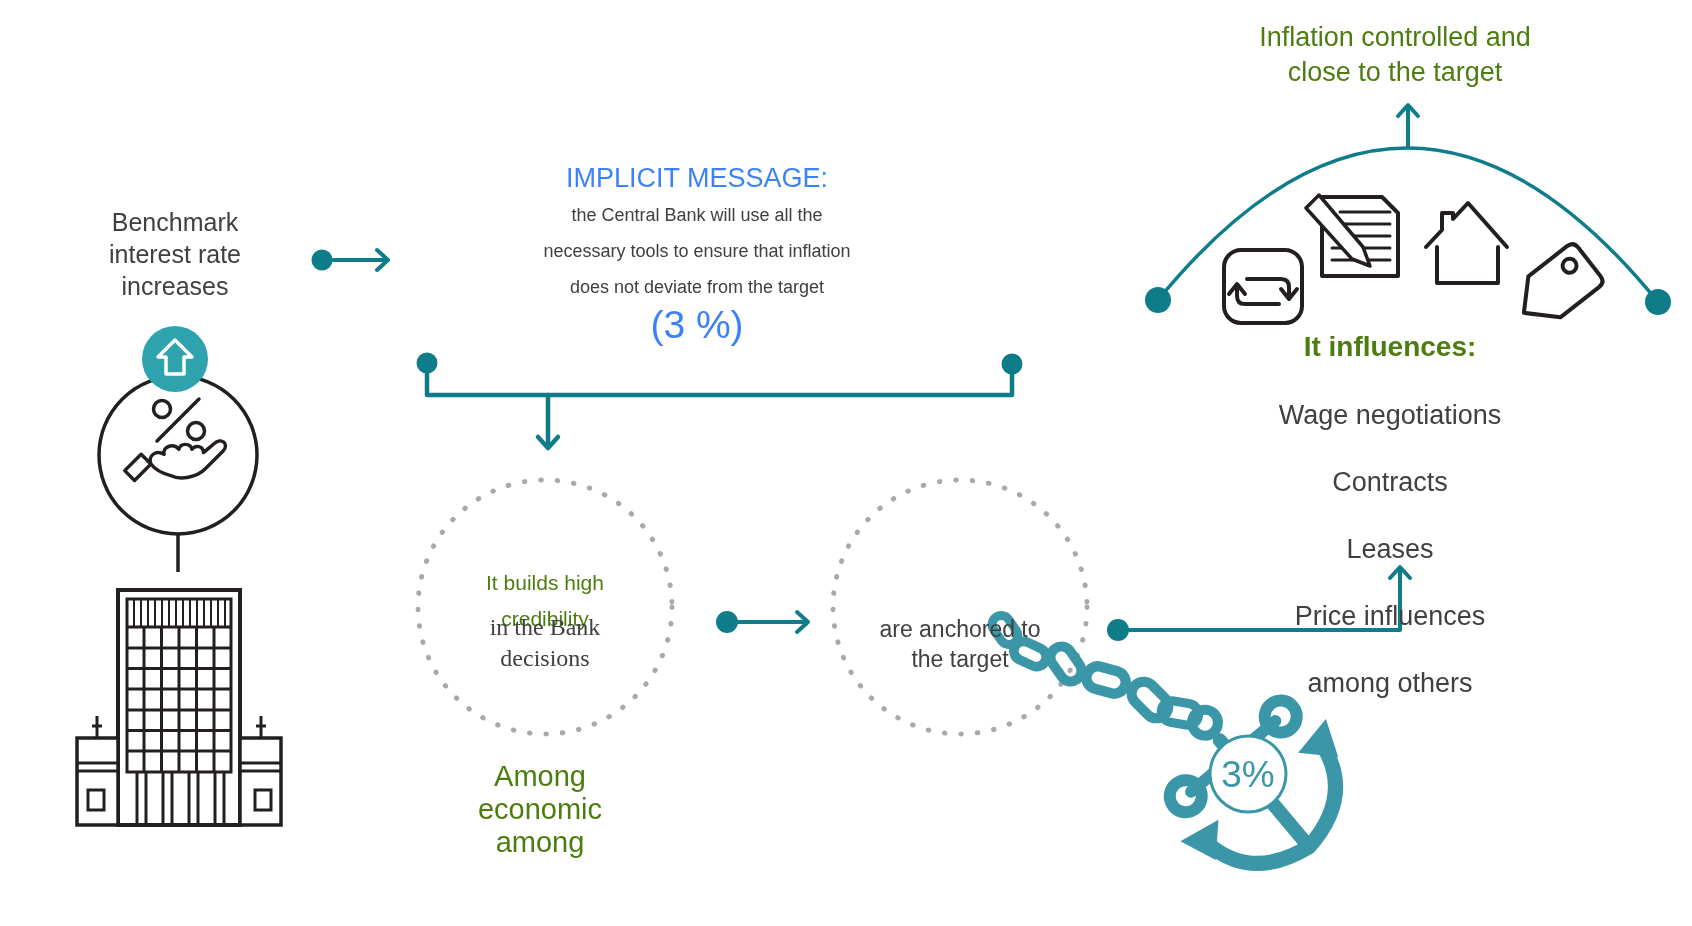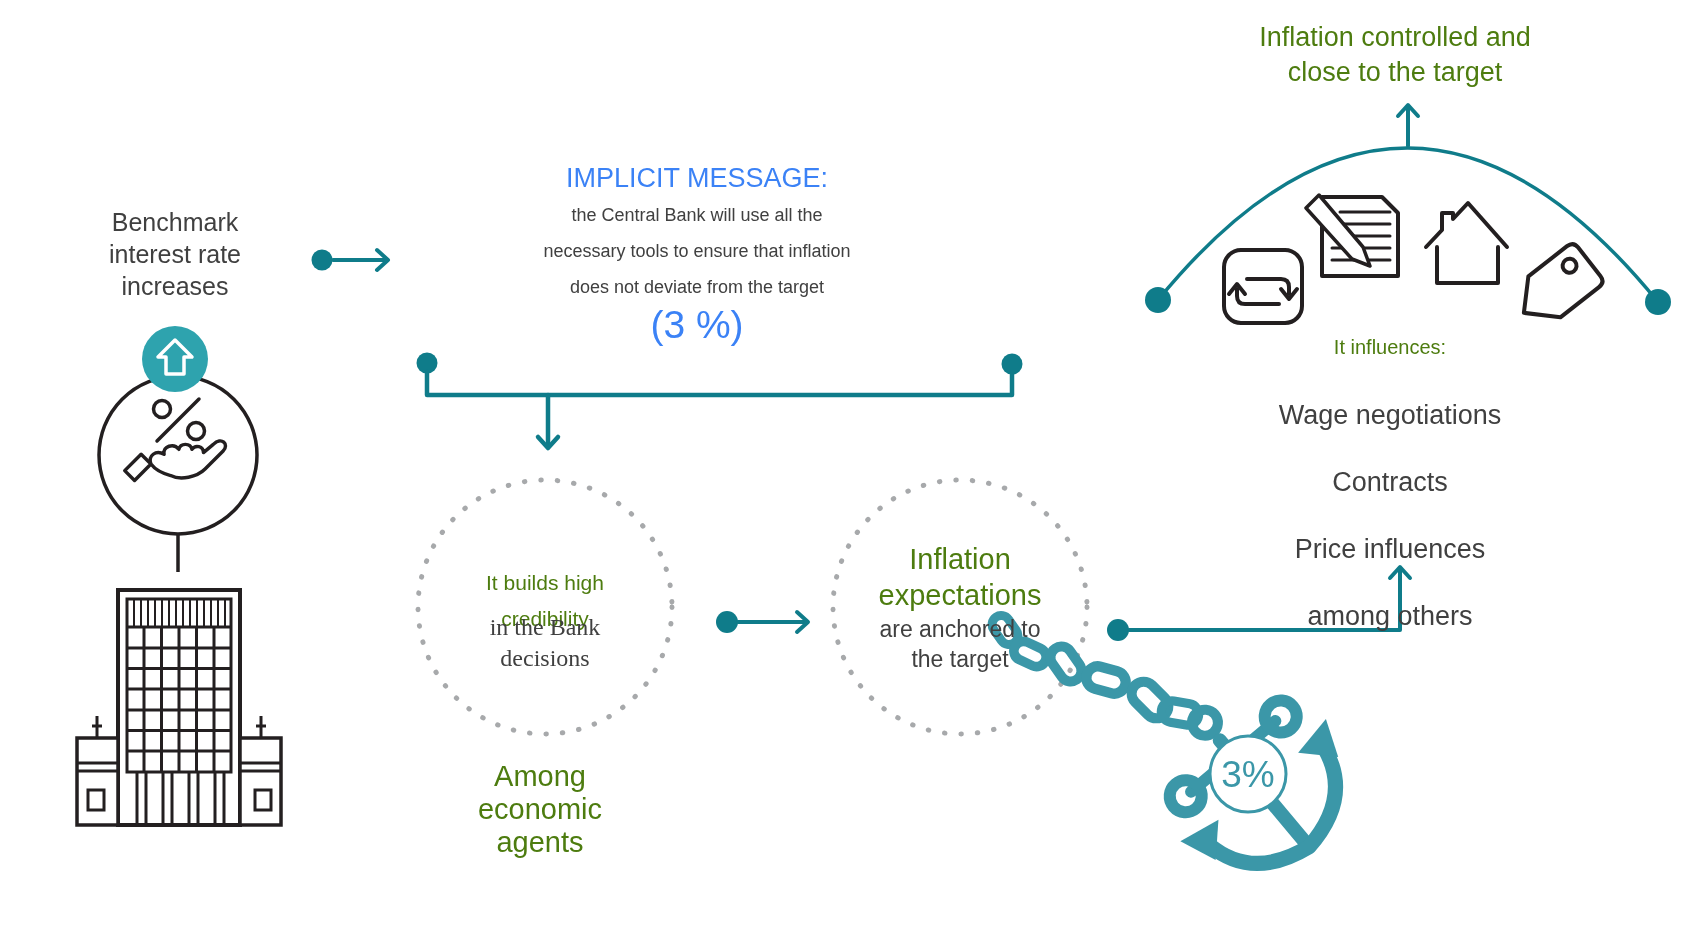--- a/index.html
+++ b/index.html
@@ -14,21 +14,21 @@
   .benchmark{left:45px;top:206px;width:260px;font-size:25px;line-height:32px;}
   .imp-head{left:397px;top:162px;width:600px;font-size:27px;line-height:32px;}
   .imp-body{left:377px;top:197px;width:640px;font-size:18px;line-height:36px;}
   .imp-target{left:397px;top:303px;width:600px;font-size:39px;line-height:44px;}
   .cred-hi{left:395px;top:565px;width:300px;font-size:21px;line-height:36px;}
   .cred-lo{left:395px;top:612px;width:300px;font-size:24px;line-height:31px;font-family:Liberation Serif, serif;}
   .among{left:390px;top:760px;width:300px;font-size:29px;line-height:33px;}
   .exp-hi{left:810px;top:541px;width:300px;font-size:29px;line-height:36px;}
   .exp-lo{left:810px;top:614px;width:300px;font-size:23px;line-height:30px;}
   .outcome-head{left:1145px;top:20px;width:500px;font-size:27px;line-height:35px;}
-  .infl-head{left:1190px;top:330px;width:400px;font-size:20px;line-height:34px;}
+  .infl-head{left:1190px;top:330px;width:400px;font-size:28px;line-height:34px;font-weight:bold;}
   .infl-list{left:1190px;top:366px;width:400px;font-size:27px;}
   .infl-list div{line-height:36px;}
   text.anchor-label{font-family:"Liberation Sans", sans-serif;font-size:37px;fill:#3b97a8;
                     text-anchor:middle;}
 </style>
 </head>
 <body>
 
 <div id="stage">
 
@@ -203,30 +203,29 @@
 necessary tools to ensure that inflation
 does not deviate from the target</div>
   <div class="txt t-bright imp-target">(3 %)</div>
 
   <div class="txt t-teal cred-hi">It builds high
 credibility</div>
   <div class="txt t-dark cred-lo">in the Bank
 decisions</div>
   <div class="txt t-teal among">Among
 economic
-agents</div>
-
-  <div class="txt t-teal exp-hi">Inflation
-expectations</div>
+among</div>
+
   <div class="txt t-dark exp-lo">are anchored to
 the target</div>
 
   <div class="txt t-teal outcome-head">Inflation controlled and
 close to the target</div>
   <div class="txt t-teal infl-head">It influences:</div>
   <div class="txt t-dark infl-list">
     <div>Wage negotiations</div>
     <div>Contracts</div>
+    <div>Leases</div>
     <div>Price influences</div>
     <div>among others</div>
   </div>
 
 </div>
 
 </body></html>

